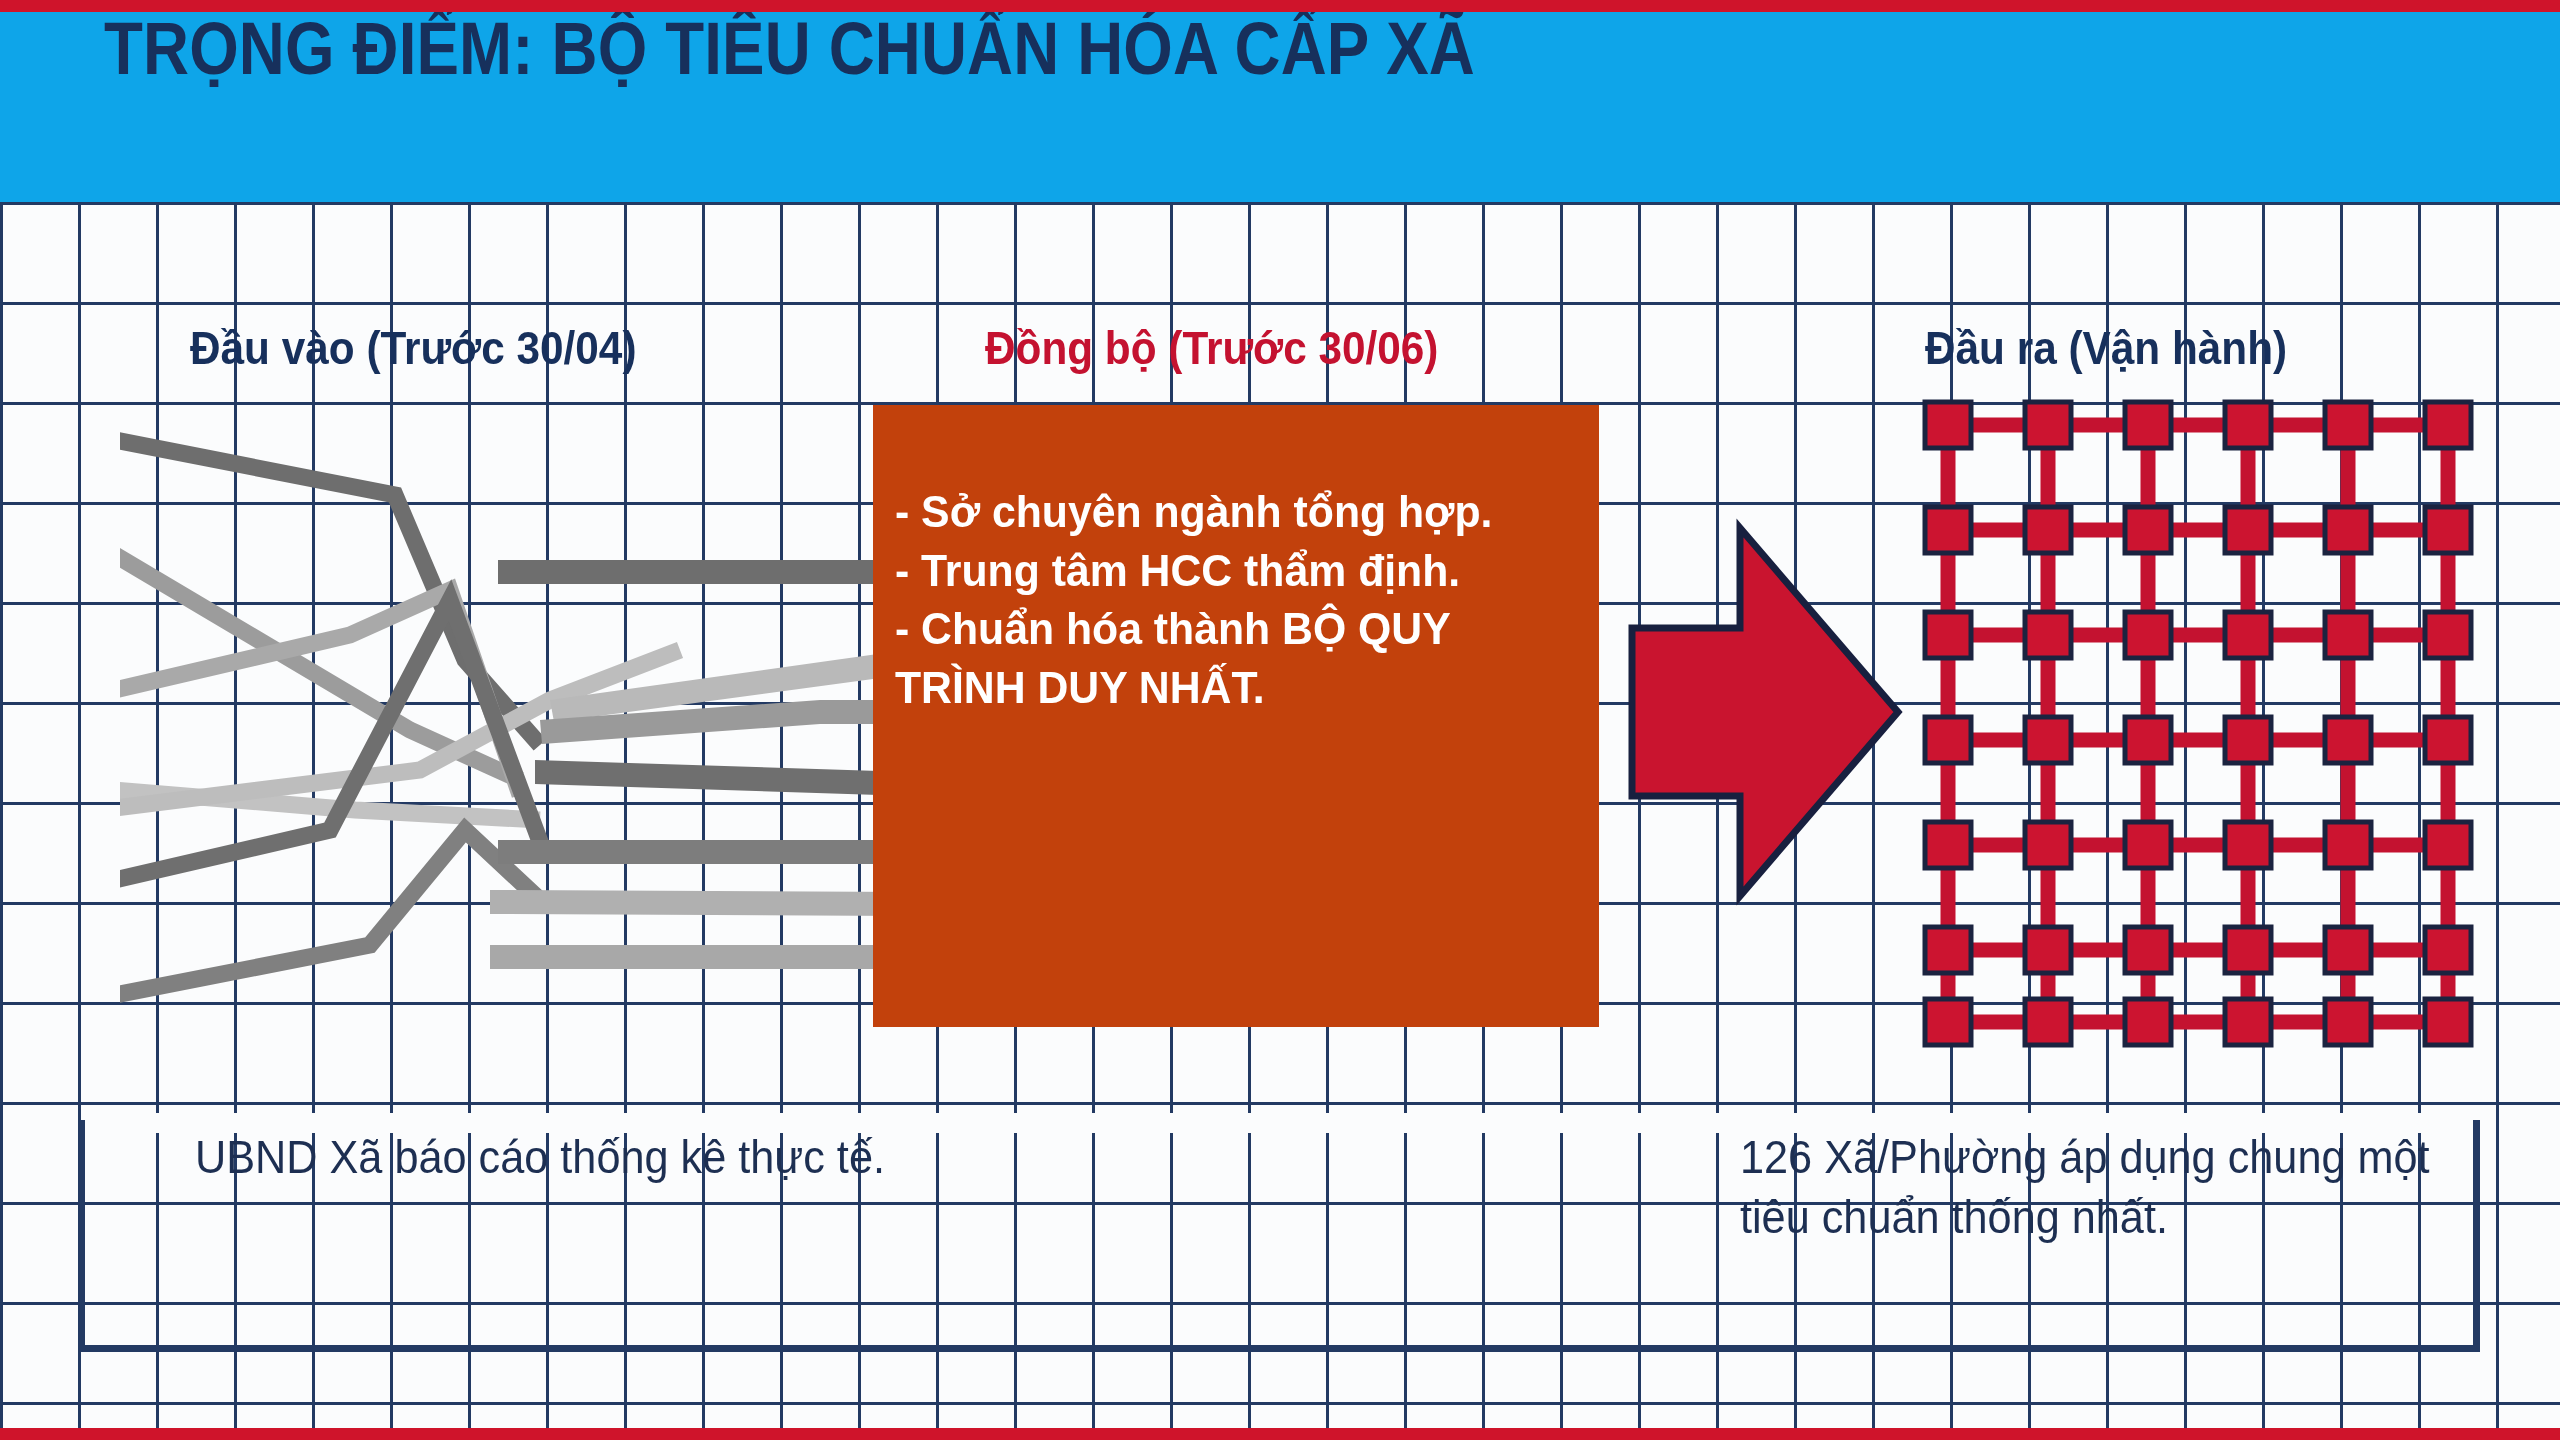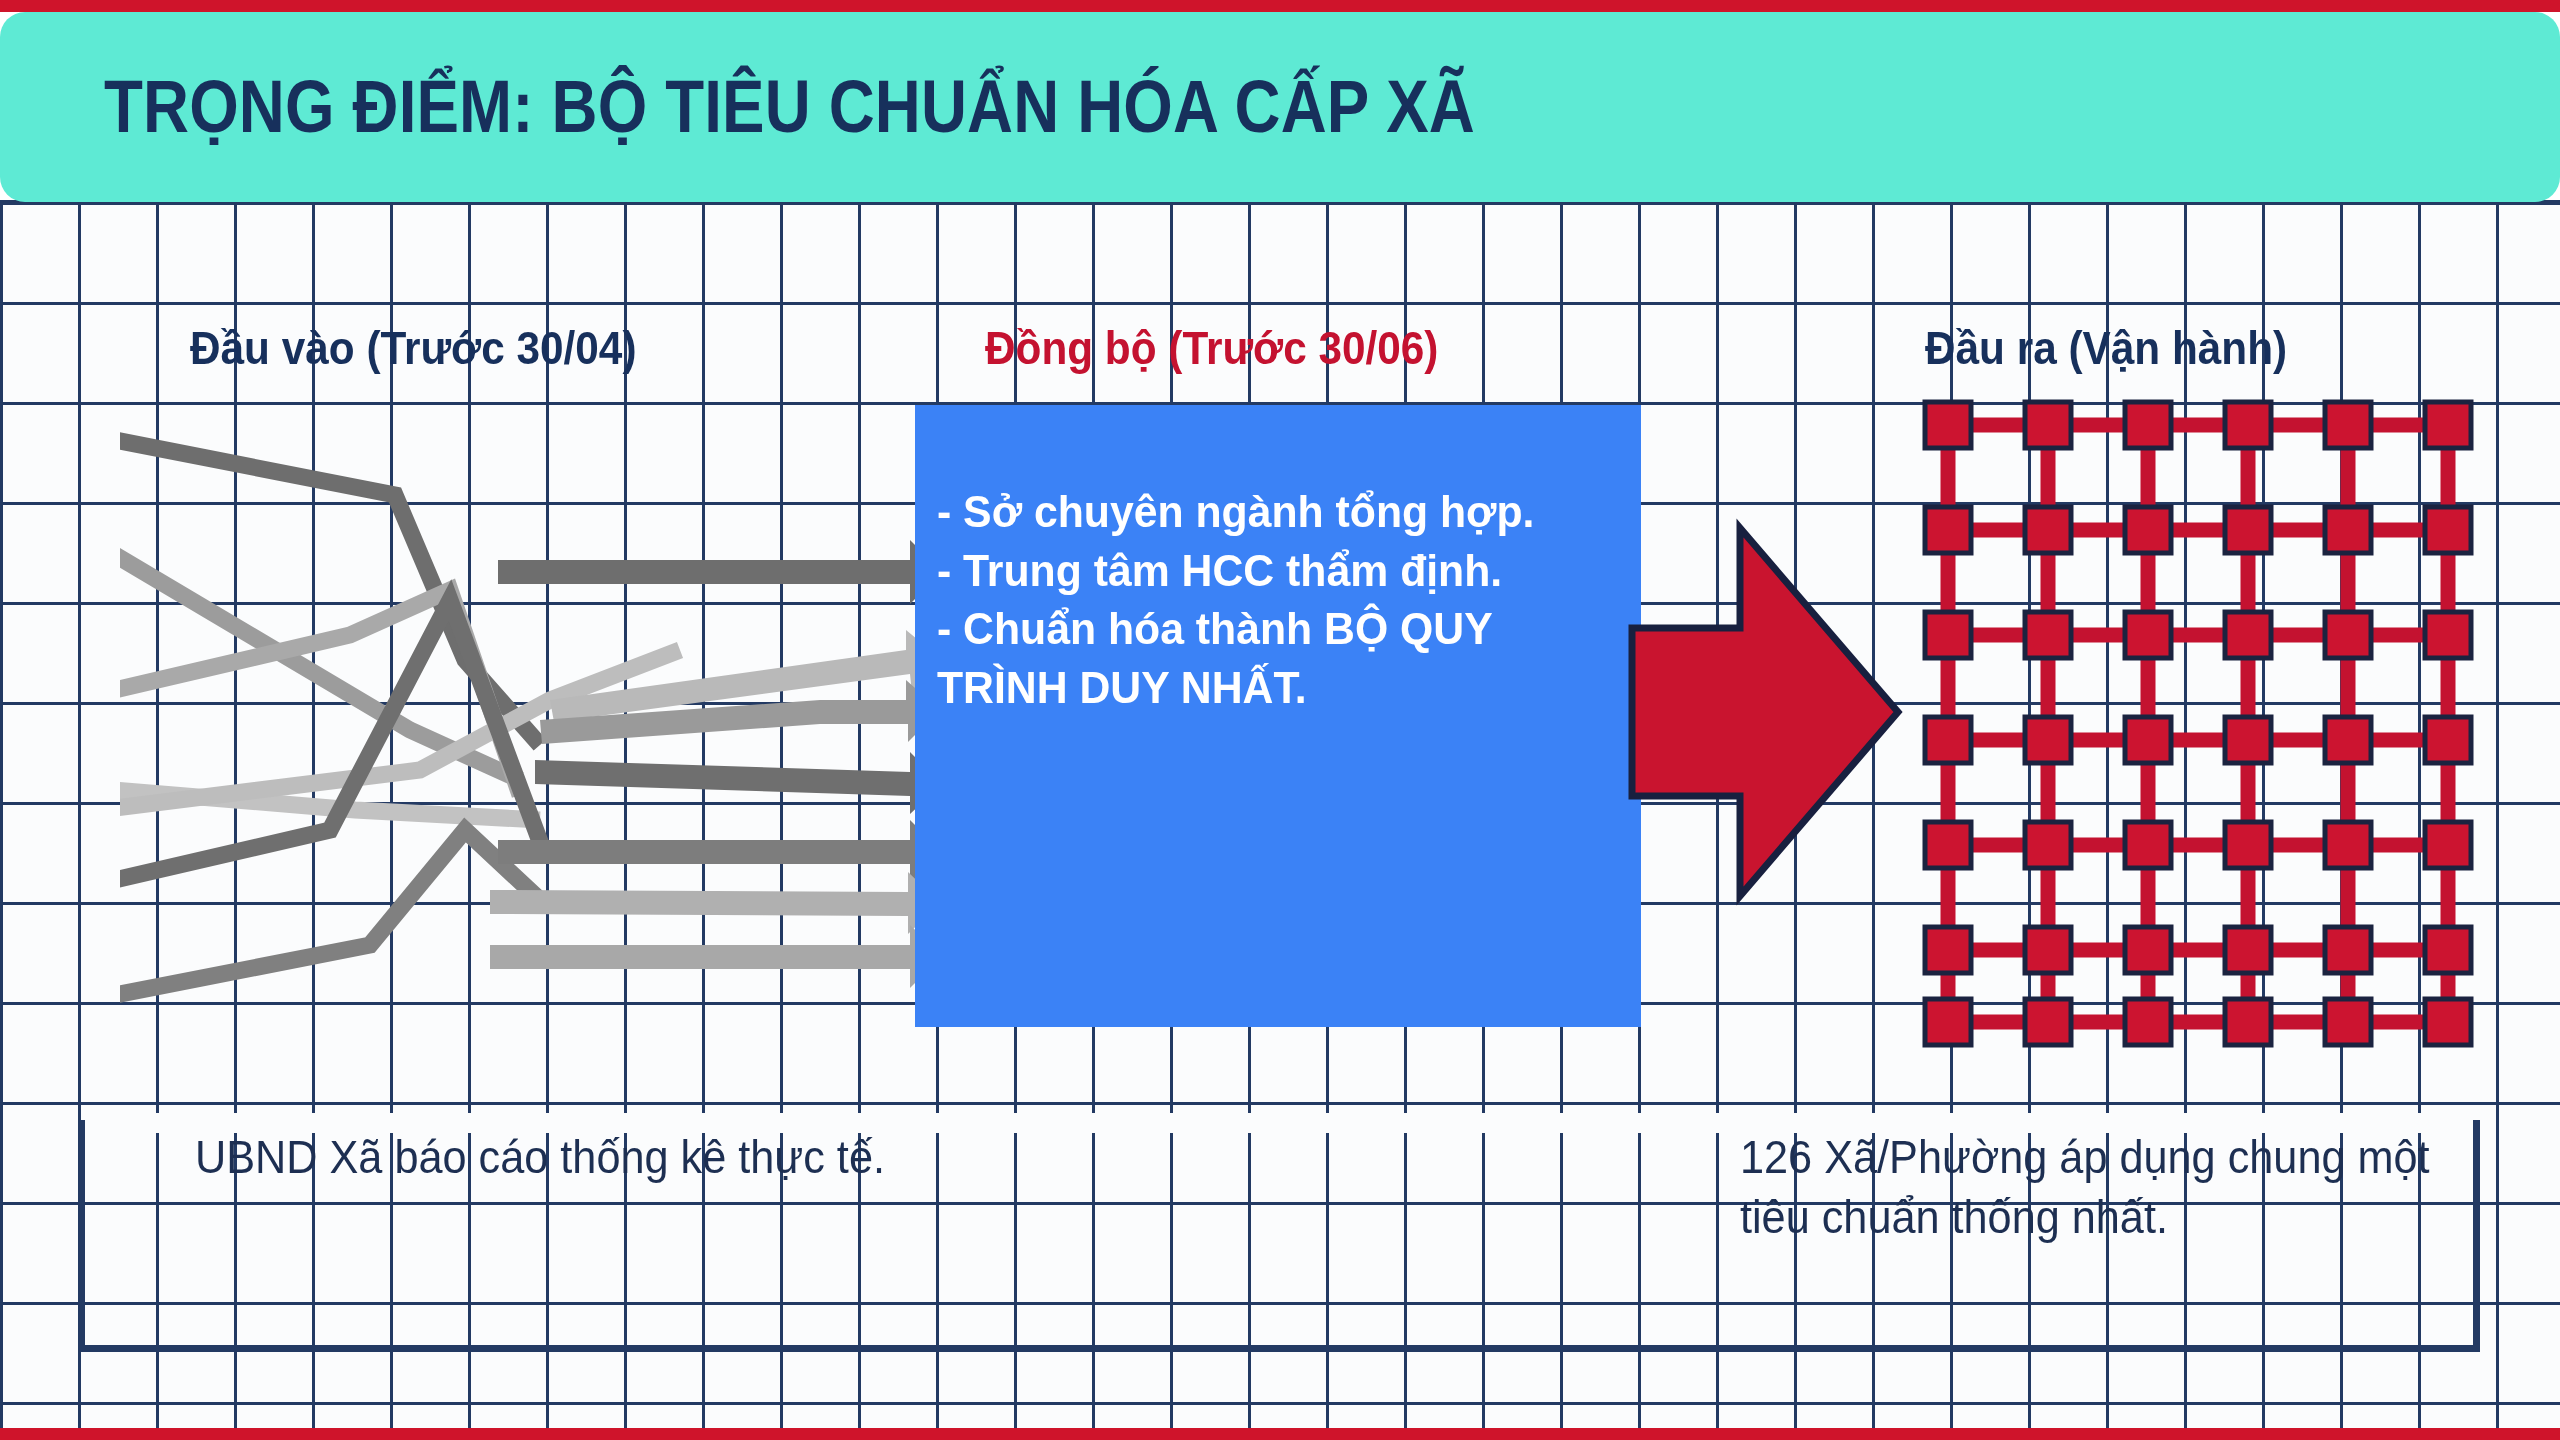--- a/index.html
+++ b/index.html
@@ -14,22 +14,22 @@
   .accent-bar {
     position:absolute; left:0; width:2560px; height:12px;
     background:#cf142b; z-index:40;
   }
   .accent-bar.top { top:0; }
   .accent-bar.bottom { bottom:0; }
 
   
   .title-wrap {
     position:absolute; left:0; top:12px; width:2560px; height:190px;
-    background:#5eead4; z-index:30;
-    display:flex; align-items:center;border-radius:25px;
+    background:#0ea5e9; z-index:30;
+    display:flex; align-items:flex-start;
   }
   .title {
     margin-left:104px;
     font-family:"Liberation Sans", sans-serif;
     font-weight:bold;
     font-size:74px;
     line-height:1;
     letter-spacing:0.2px;
     color:#17305c;
     transform:scaleX(0.86);
@@ -85,22 +85,22 @@
 
   
   #tangle {
     position:absolute; left:120px; top:400px;
     width:820px; height:650px; z-index:12;
   }
 
   
   .navy-box {
     position:absolute;
-    left:915px; top:405px; width:726px; height:622px;
-    background:#3b82f6;
+    left:873px; top:405px; width:726px; height:622px;
+    background:#c2410c;
     z-index:15;
     padding:78px 22px 0 22px;
   }
   .navy-line {
     color:#ffffff;
     font-weight:bold;
     font-size:45px;
     line-height:1.30;
     white-space:nowrap;
     transform:scaleX(0.95);

